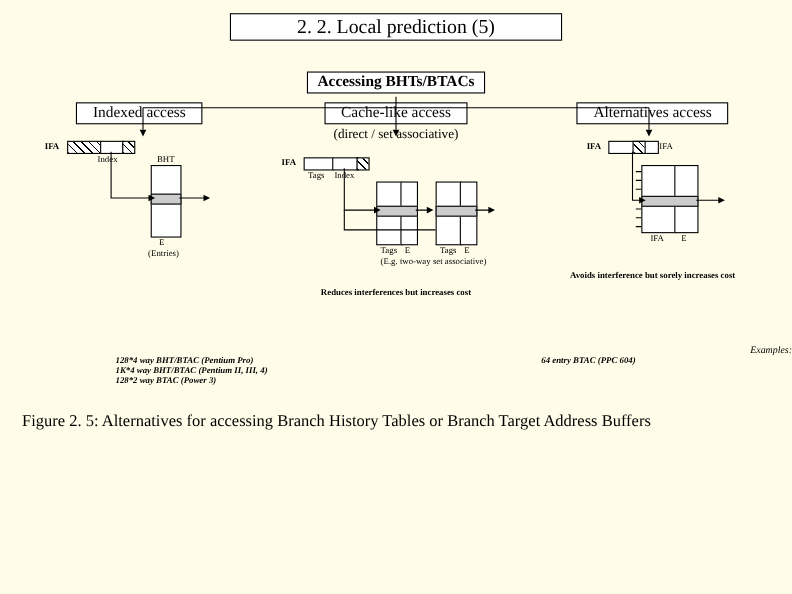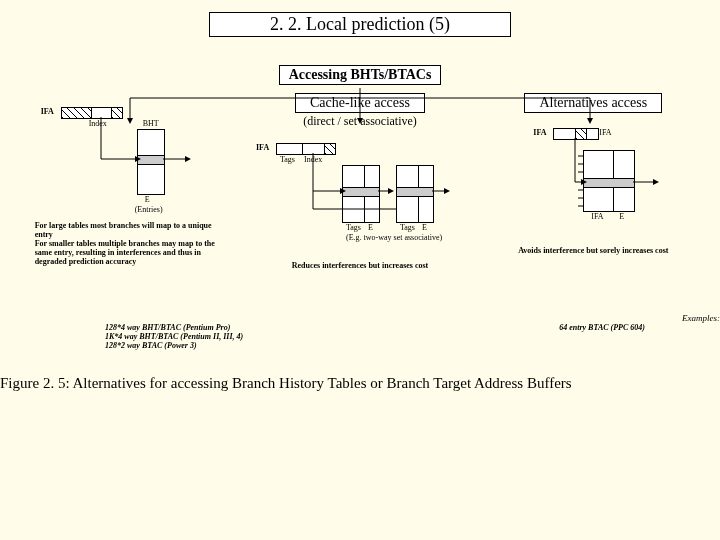--- a/index.html
+++ b/index.html
@@ -12,22 +12,22 @@
 .diagram{height:120px;position:relative;margin:6px 0 2px}
 .box{position:absolute;background:#fff;border:1px solid #000}
 .hatch{background:repeating-linear-gradient(45deg,#000 0 1px,#fff 1px 5px)}
 .gray{background:#ccc}
 .lbl{position:absolute;font-size:8px;font-weight:bold}
 .lbls{position:absolute;font-size:8px}
 .desc{font-size:8px;font-weight:bold;text-align:left;padding:0 18px;height:48px}
 .tradeoff{font-size:8px;font-weight:bold;text-align:center;height:48px;padding-top:4px}
 .ex-label{font-size:9px;font-weight:normal;font-style:italic;text-align:right;padding-left:28px;margin-top:4px}
 .ex{font-size:8px;font-weight:bold;font-style:italic;text-align:left;padding:0 30px;height:34px}
-.ex-c{font-size:8px;font-weight:bold;font-style:italic;text-align:right;height:34px}
-.caption{font-size:15px;text-align:left;margin-top:18px}
+.ex-c{font-size:8px;font-weight:bold;font-style:italic;text-align:center;height:34px}
+.caption{font-size:15px;text-align:left;padding-left:20px;margin-top:18px}
 svg.tree{position:absolute;left:0;top:80px;width:720px;height:56px;pointer-events:none}
 </style>
 </head>
 <body>
 
 <div class="title-bar">2. 2. Local prediction (5)</div>
 
 <svg class="tree">
   <line x1="360" y1="8" x2="360" y2="18" stroke="#000"></line>
   <line x1="130" y1="18" x2="590" y2="18" stroke="#000"></line>
@@ -37,41 +37,40 @@
   <polygon points="127,38 133,38 130,44" fill="#000"></polygon>
   <polygon points="357,38 363,38 360,44" fill="#000"></polygon>
   <polygon points="587,38 593,38 590,44" fill="#000"></polygon>
 </svg>
 
 <div class="subtitle">Accessing BHTs/BTACs</div>
 
 <div class="cols">
 
   <div class="col">
+    <div class="col-head">Indexed access</div>
     <div class="col-sub"></div>
     <div class="diagram">
       <span class="lbl" style="left:24px;top:8px">IFA</span>
       <div class="box hatch" style="left:44px;top:8px;width:30px;height:10px"></div>
       <div class="box" style="left:74px;top:8px;width:20px;height:10px"></div>
       <div class="box hatch" style="left:94px;top:8px;width:10px;height:10px"></div>
       <span class="lbls" style="left:72px;top:20px">Index</span>
       <span class="lbls" style="left:126px;top:20px">BHT</span>
       <div class="box" style="left:120px;top:30px;width:26px;height:64px"></div>
       <div class="box gray" style="left:120px;top:56px;width:26px;height:8px"></div>
       <svg style="position:absolute;left:0;top:0;width:220px;height:120px">
         <path d="M84 18 V60 H120" stroke="#000" fill="none"></path>
           <polygon points="118,57 118,63 124,60" fill="#000"></polygon>
         <path d="M146 60 H170" stroke="#000" fill="none"></path>
           <polygon points="168,57 168,63 174,60" fill="#000"></polygon>
       </svg>
       <span class="lbls" style="left:128px;top:96px">E</span>
       <span class="lbls" style="left:118px;top:106px">(Entries)</span>
     </div>
-    <div class="desc" style="white-space:pre-line">For large tables most branches will map to a unique entry
-For smaller tables multiple branches may map to the same entry, resulting in interferences and thus in degraded prediction accuracy</div>
   </div>
 
   <div class="col">
     <div class="col-head">Cache-like access</div>
     <div class="col-sub">(direct / set associative)</div>
     <div class="diagram">
       <span class="lbl" style="left:6px;top:8px">IFA</span>
       <div class="box" style="left:26px;top:8px;width:26px;height:10px"></div>
       <div class="box" style="left:52px;top:8px;width:22px;height:10px"></div>
       <div class="box hatch" style="left:74px;top:8px;width:10px;height:10px"></div>

